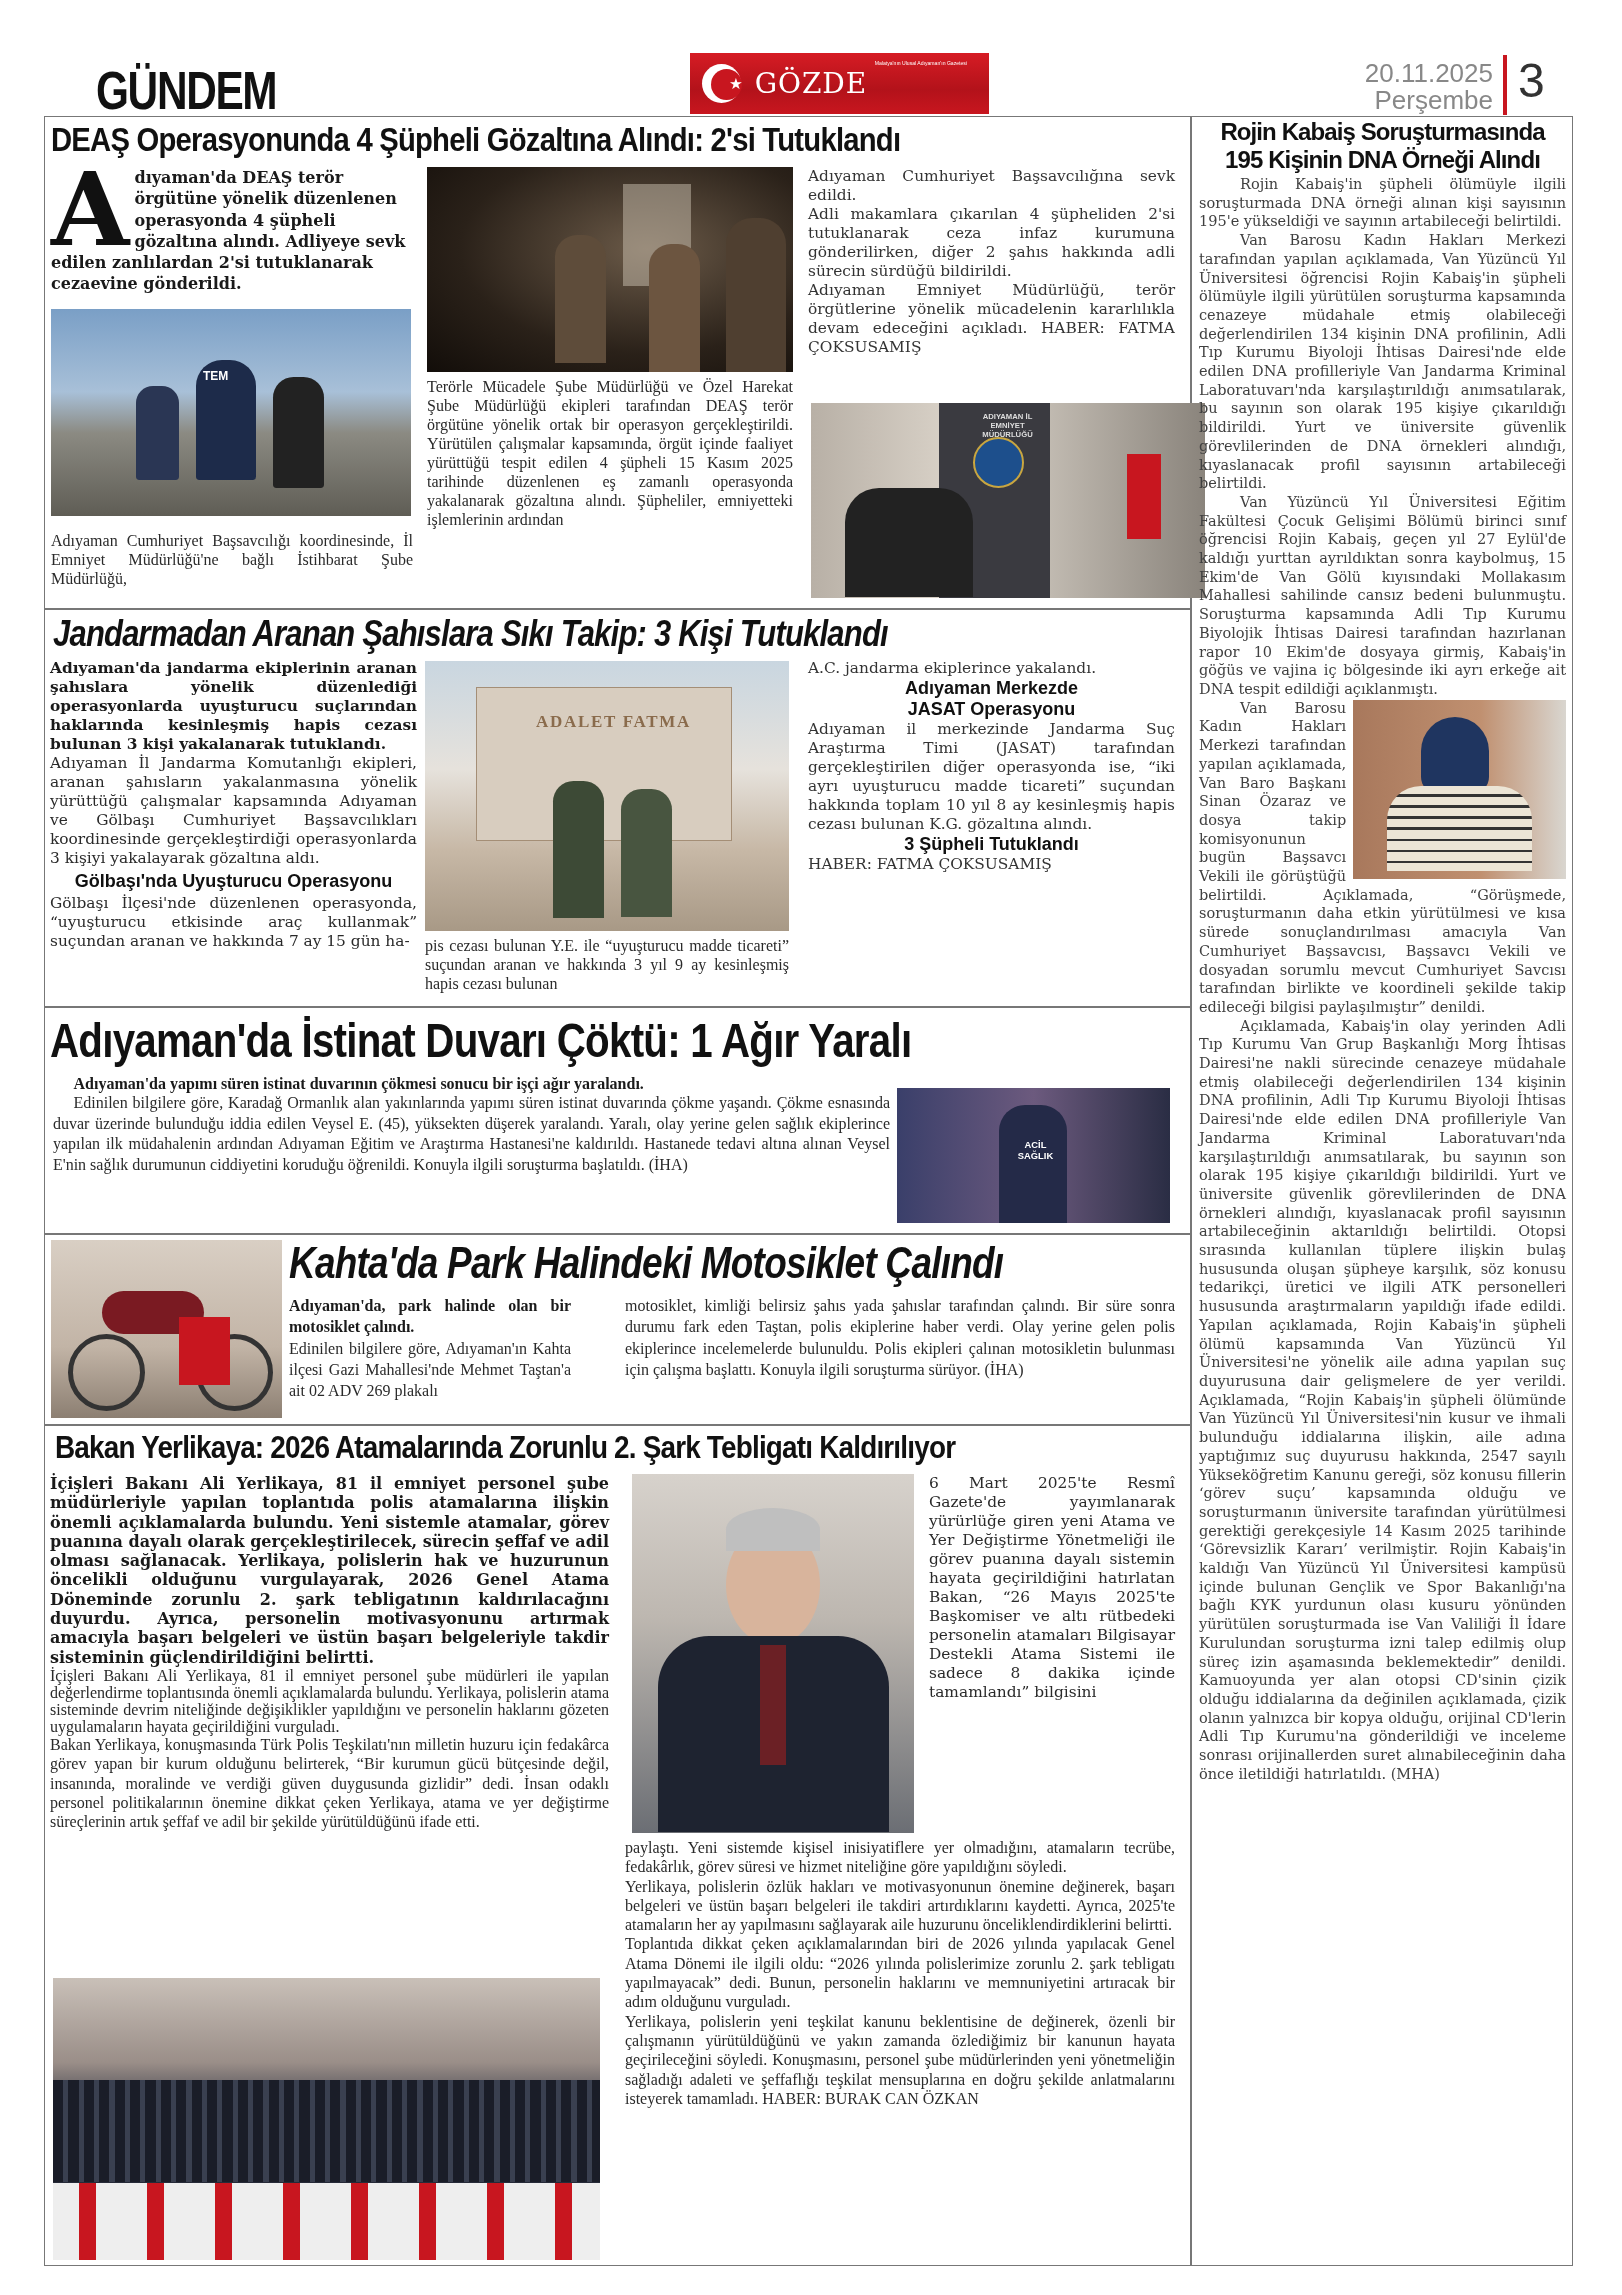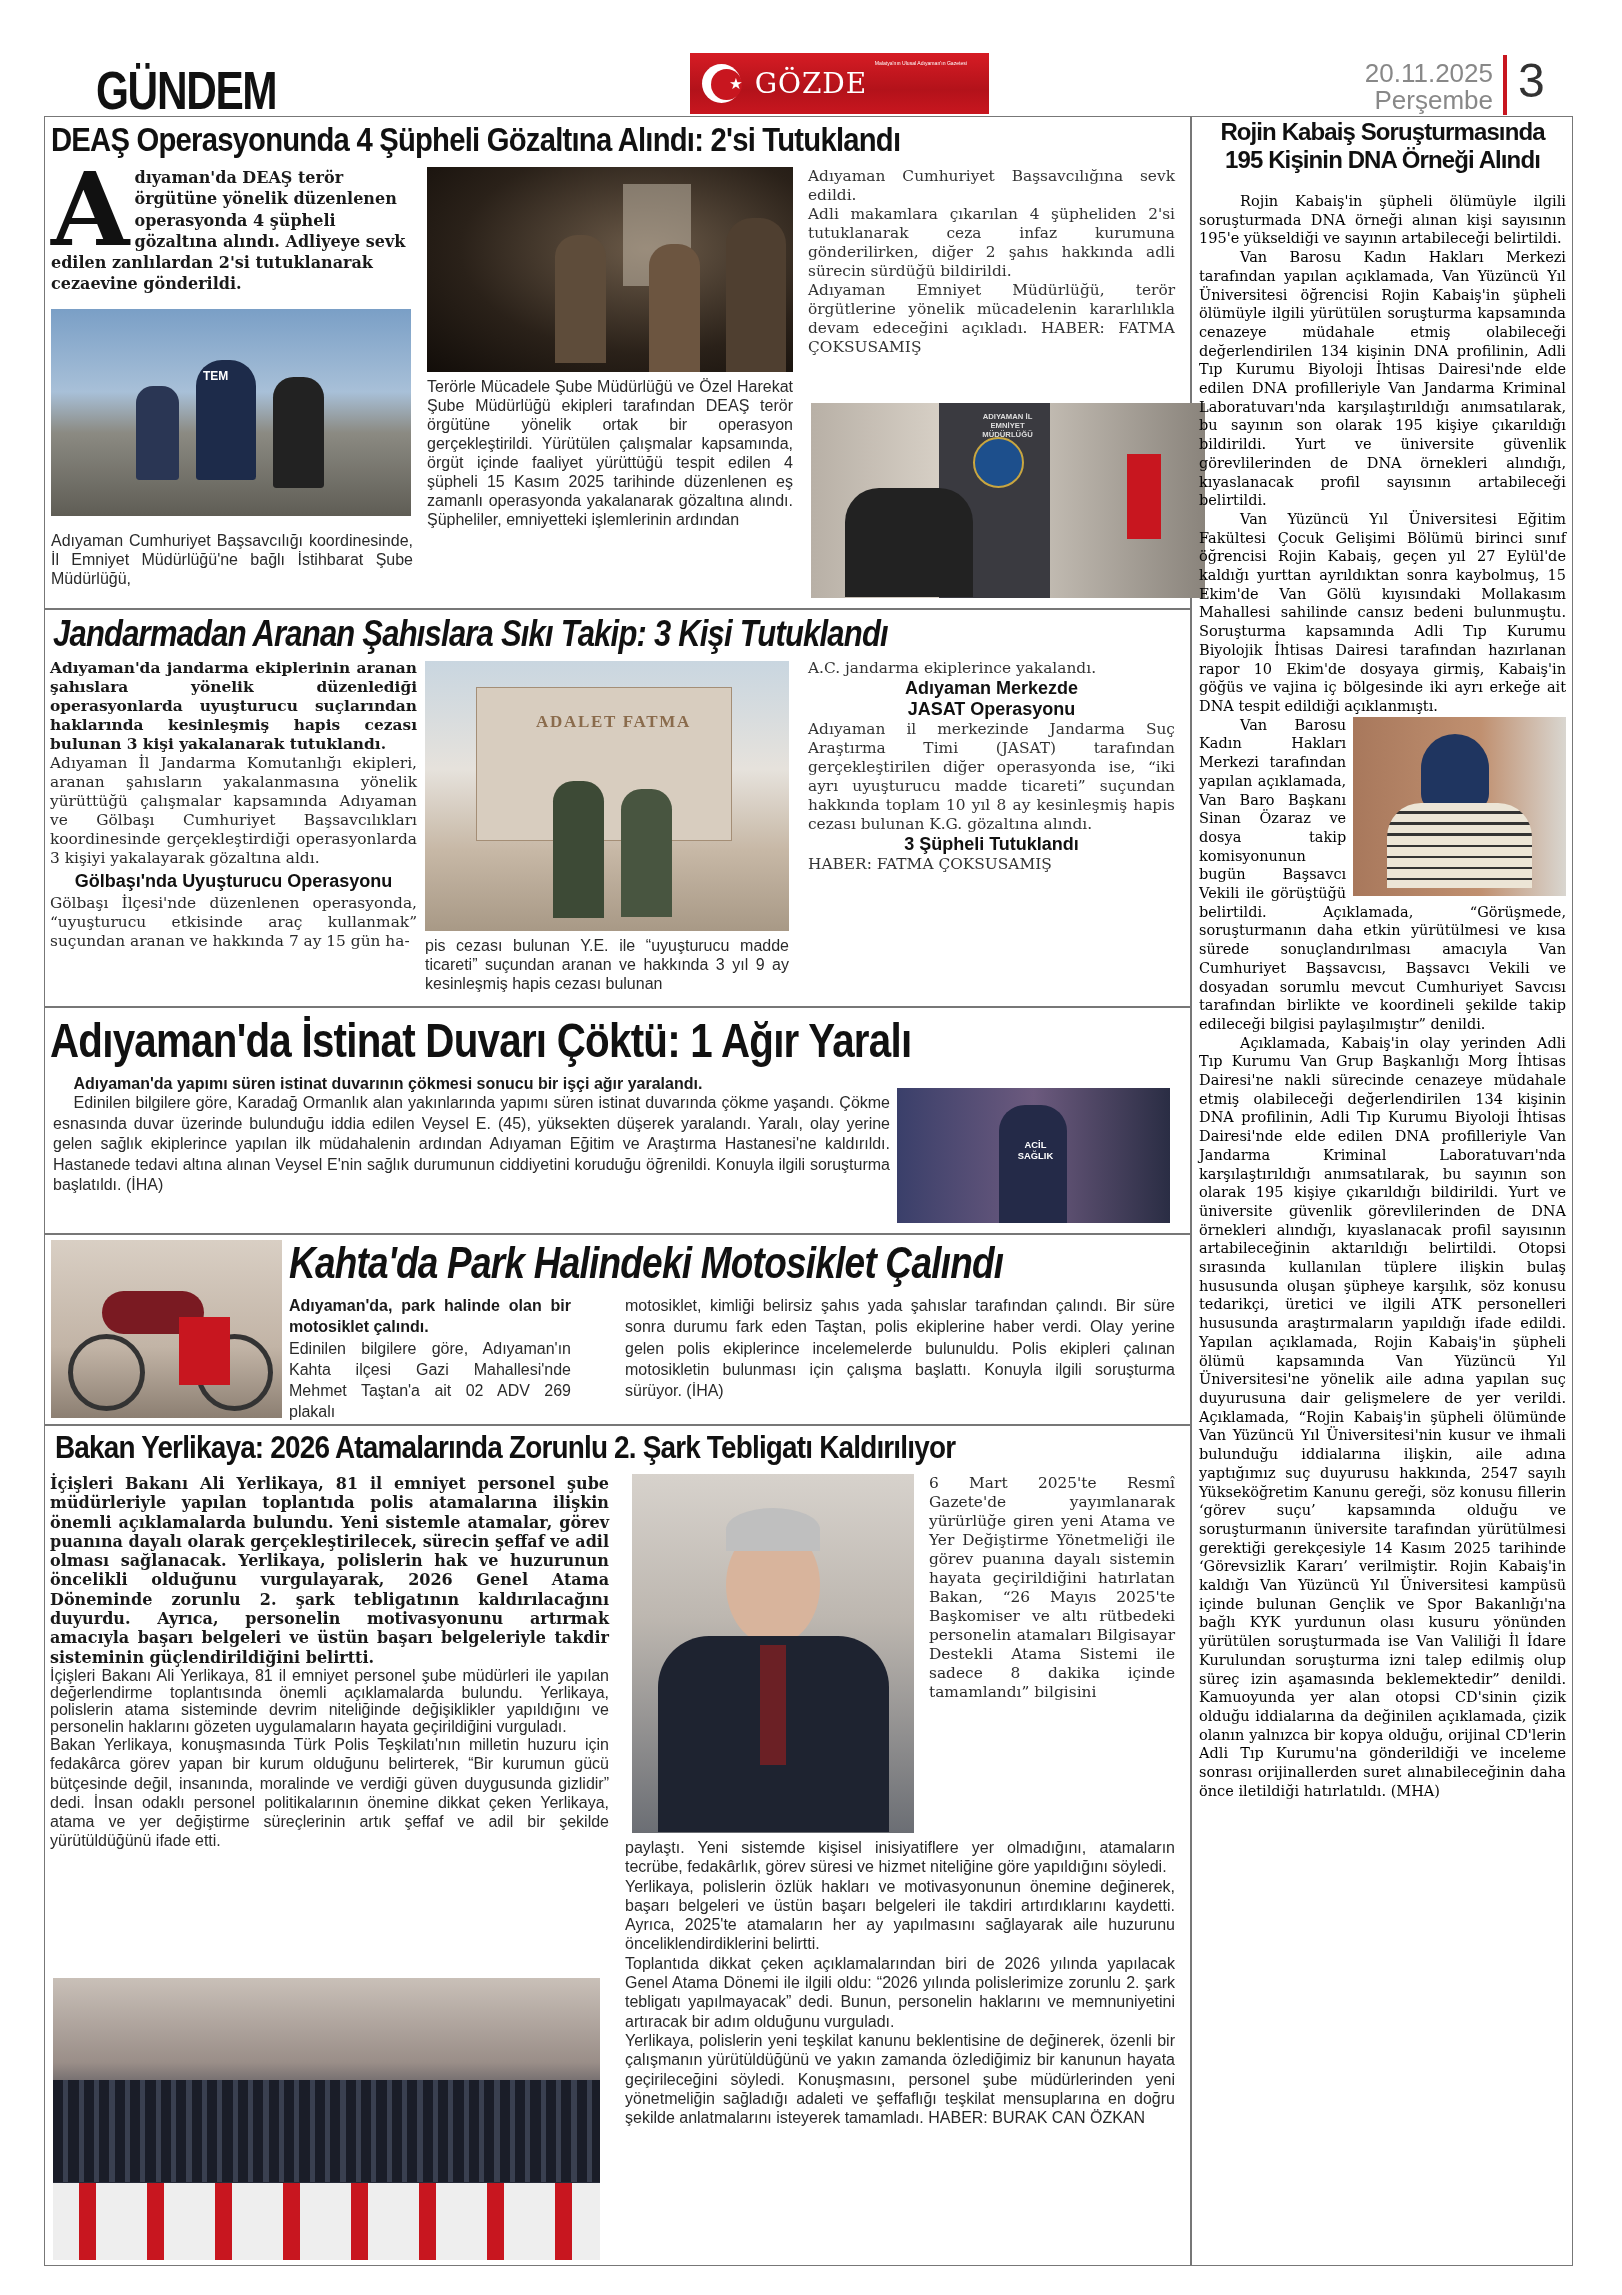--- a/index.html
+++ b/index.html
@@ -11,21 +11,21 @@
 .logo .moon::after{content:"";position:absolute;left:9.4px;top:5.1px;width:31px;height:31px;border-radius:50%;background:#c8161f}
 .logo .star{color:#fff;font-size:15.4px;position:relative;left:-12px}
 .logo .name{color:#fff;font-family:"DejaVu Serif",serif;font-weight:normal;font-size:28px;letter-spacing:0.9px}
 .logo .tag{position:absolute;right:22px;top:6.8px;color:#fff;font-size:5.1px;font-family:"Liberation Sans",sans-serif}
 .date{left:1339px;top:60px;font-family:"Liberation Sans",sans-serif;font-size:26px;color:#888;line-height:27px;text-align:right;width:154px}
 .pnum{left:1518px;top:53px;font-family:"Liberation Sans",sans-serif;font-size:48px;color:#333}
 .redbar{left:1503px;top:55px;width:4.3px;height:60px;background:#c8161f}
 .box{border:1.7px solid #777}
 .h{font-family:"Liberation Sans",sans-serif;font-weight:bold;color:#111;letter-spacing:-0.9px;white-space:nowrap;transform-origin:left;}
 .txt{font-size:14.5px;line-height:18.4px;text-align:justify;hyphens:manual}
-.cond{font-family:Liberation Sans, sans-serif;font-size:16px;line-height:19px;text-align:justify}
+.cond{font-family:Liberation Serif, serif;font-size:16px;line-height:19px;text-align:justify}
 .b{font-weight:bold;color:#1a1a1a}
 .sub{font-family:"Liberation Sans",sans-serif;font-weight:bold;text-align:center;font-size:18px;color:#111}
 .ph{background:#777;overflow:hidden}
 .ind{text-indent:41px}
 p{margin:0}
 </style>
 </head>
 <body>
 
 <div class="abs hdr-section">GÜNDEM</div>
@@ -162,21 +162,21 @@
     <p class="cond" style="font-size:16px;line-height:19.3px">Toplantıda dikkat çeken açıklamalarından biri de 2026 yılında yapılacak Genel Atama Dönemi ile ilgili oldu: “2026 yılında polislerimize zorunlu 2. şark tebligatı yapılmayacak” dedi. Bunun, personelin haklarını ve memnuniyetini artıracak bir adım olduğunu vurguladı.</p>
     <p class="cond" style="font-size:16px;line-height:19.3px">Yerlikaya, polislerin yeni teşkilat kanunu beklentisine de değinerek, özenli bir çalışmanın yürütüldüğünü ve yakın zamanda özlediğimiz bir kanunun hayata geçirileceğini söyledi. Konuşmasını, personel şube müdürlerinden yeni yönetmeliğin sağladığı adaleti ve şeffaflığı teşkilat mensuplarına en doğru şekilde anlatmalarını isteyerek tamamladı. HABER: BURAK CAN ÖZKAN</p>
   </div>
 </div>
 
 <div>
   <div class="abs h" style="left:1199px;top:118px;font-size:24px;width:367px;text-align:center;transform:none">
     <div>Rojin Kabaiş Soruşturmasında</div>
     <div>195 Kişinin DNA Örneği Alındı</div>
   </div>
-  <div class="abs" style="left:1199px;top:192px;width:367px;font-size:14.5px;line-height:18.7px;color:#000000">
+  <div class="abs" style="left:1199px;top:175px;width:367px;font-size:14.5px;line-height:18.7px;color:#404040">
     <p class="txt ind" style="line-height:18.7px">Rojin Kabaiş'in şüpheli ölümüyle ilgili soruşturmada DNA örneği alınan kişi sayısının 195'e yükseldiği ve sayının artabileceği belirtildi.</p>
     <p class="txt ind" style="line-height:18.7px">Van Barosu Kadın Hakları Merkezi tarafından yapılan açıklamada, Van Yüzüncü Yıl Üniversitesi öğrencisi Rojin Kabaiş'in şüpheli ölümüyle ilgili yürütülen soruşturma kapsamında cenazeye müdahale etmiş olabileceği değerlendirilen 134 kişinin DNA profilinin, Adli Tıp Kurumu Biyoloji İhtisas Dairesi'nde elde edilen DNA profilleriyle Van Jandarma Kriminal Laboratuvarı'nda karşılaştırıldığı anımsatılarak, bu sayının son olarak 195 kişiye çıkarıldığı bildirildi. Yurt ve üniversite güvenlik görevlilerinden de DNA örnekleri alındığı, kıyaslanacak profil sayısının artabileceği belirtildi.</p>
     <p class="txt ind" style="line-height:18.7px">Van Yüzüncü Yıl Üniversitesi Eğitim Fakültesi Çocuk Gelişimi Bölümü birinci sınıf öğrencisi Rojin Kabaiş, geçen yıl 27 Eylül'de kaldığı yurttan ayrıldıktan sonra kaybolmuş, 15 Ekim'de Van Gölü kıyısındaki Mollakasım Mahallesi sahilinde cansız bedeni bulunmuştu. Soruşturma kapsamında Adli Tıp Kurumu Biyolojik İhtisas Dairesi tarafından hazırlanan rapor 10 Ekim'de dosyaya girmiş, Kabaiş'in göğüs ve vajina iç bölgesinde iki ayrı erkeğe ait DNA tespit edildiği açıklanmıştı.</p>
     <div class="ph" style="float:right;width:213px;height:179px;margin:1.7px 0 3.4px 6.8px;background:linear-gradient(90deg,#a8785c,#c09070 60%,#d9d6d0)">
       <div style="position:relative;left:68px;top:17px;width:68px;height:77px;border-radius:34px 34px 17px 17px;background:#1f3560"></div>
       <div style="position:relative;left:34px;top:8.5px;width:145px;height:85px;border-radius:34px 34px 0 0;background:repeating-linear-gradient(180deg,#ece5d6 0 8.5px,#333 8.5px 11px)"></div>
     </div>
     <p class="txt ind" style="line-height:18.7px">Van Barosu Kadın Hakları Merkezi tarafından yapılan açıklamada, Van Baro Başkanı Sinan Özaraz ve dosya takip komisyonunun bugün Başsavcı Vekili ile görüştüğü belirtildi. Açıklamada, “Görüşmede, soruşturmanın daha etkin yürütülmesi ve kısa sürede sonuçlandırılması amacıyla Van Cumhuriyet Başsavcısı, Başsavcı Vekili ve dosyadan sorumlu mevcut Cumhuriyet Savcısı tarafından birlikte ve koordineli şekilde takip edileceği bilgisi paylaşılmıştır” denildi.</p>
     <p class="txt ind" style="line-height:18.7px">Açıklamada, Kabaiş'in olay yerinden Adli Tıp Kurumu Van Grup Başkanlığı Morg İhtisas Dairesi'ne nakli sürecinde cenazeye müdahale etmiş olabileceği değerlendirilen 134 kişinin DNA profilinin, Adli Tıp Kurumu Biyoloji İhtisas Dairesi'nde elde edilen DNA profilleriyle Van Jandarma Kriminal Laboratuvarı'nda karşılaştırıldığı anımsatılarak, bu sayının son olarak 195 kişiye çıkarıldığı bildirildi. Yurt ve üniversite güvenlik görevlilerinden de DNA örnekleri alındığı, kıyaslanacak profil sayısının artabileceğinin aktarıldığı belirtildi. Otopsi sırasında kullanılan tüplere ilişkin bulaş hususunda oluşan şüpheye karşılık, söz konusu tedarikçi, üretici ve ilgili ATK personelleri hususunda araştırmaların yapıldığı ifade edildi. Yapılan açıklamada, Rojin Kabaiş'in şüpheli ölümü kapsamında Van Yüzüncü Yıl Üniversitesi'ne yönelik aile adına yapılan suç duyurusuna dair gelişmelere de yer verildi. Açıklamada, “Rojin Kabaiş'in şüpheli ölümünde Van Yüzüncü Yıl Üniversitesi'nin kusur ve ihmali bulunduğu iddialarına ilişkin, aile adına yaptığımız suç duyurusu hakkında, 2547 sayılı Yükseköğretim Kanunu gereği, söz konusu fillerin ‘görev suçu’ kapsamında olduğu ve soruşturmanın üniversite tarafından yürütülmesi gerektiği gerekçesiyle 14 Kasım 2025 tarihinde ‘Görevsizlik Kararı’ verilmiştir. Rojin Kabaiş'in kaldığı Van Yüzüncü Yıl Üniversitesi kampüsü içinde bulunan Gençlik ve Spor Bakanlığı'na bağlı KYK yurdunun olası kusuru yönünden yürütülen soruşturmada ise Van Valiliği İl İdare Kurulundan soruşturma izni talep edilmiş olup süreç izin aşamasında beklemektedir” denildi. Kamuoyunda yer alan otopsi CD'sinin çizik olduğu iddialarına da değinilen açıklamada, çizik olanın yalnızca bir kopya olduğu, orijinal CD'lerin Adli Tıp Kurumu'na gönderildiği ve inceleme sonrası orijinallerden suret alınabileceğinin daha önce iletildiği hatırlatıldı. (MHA)</p>
   </div>

